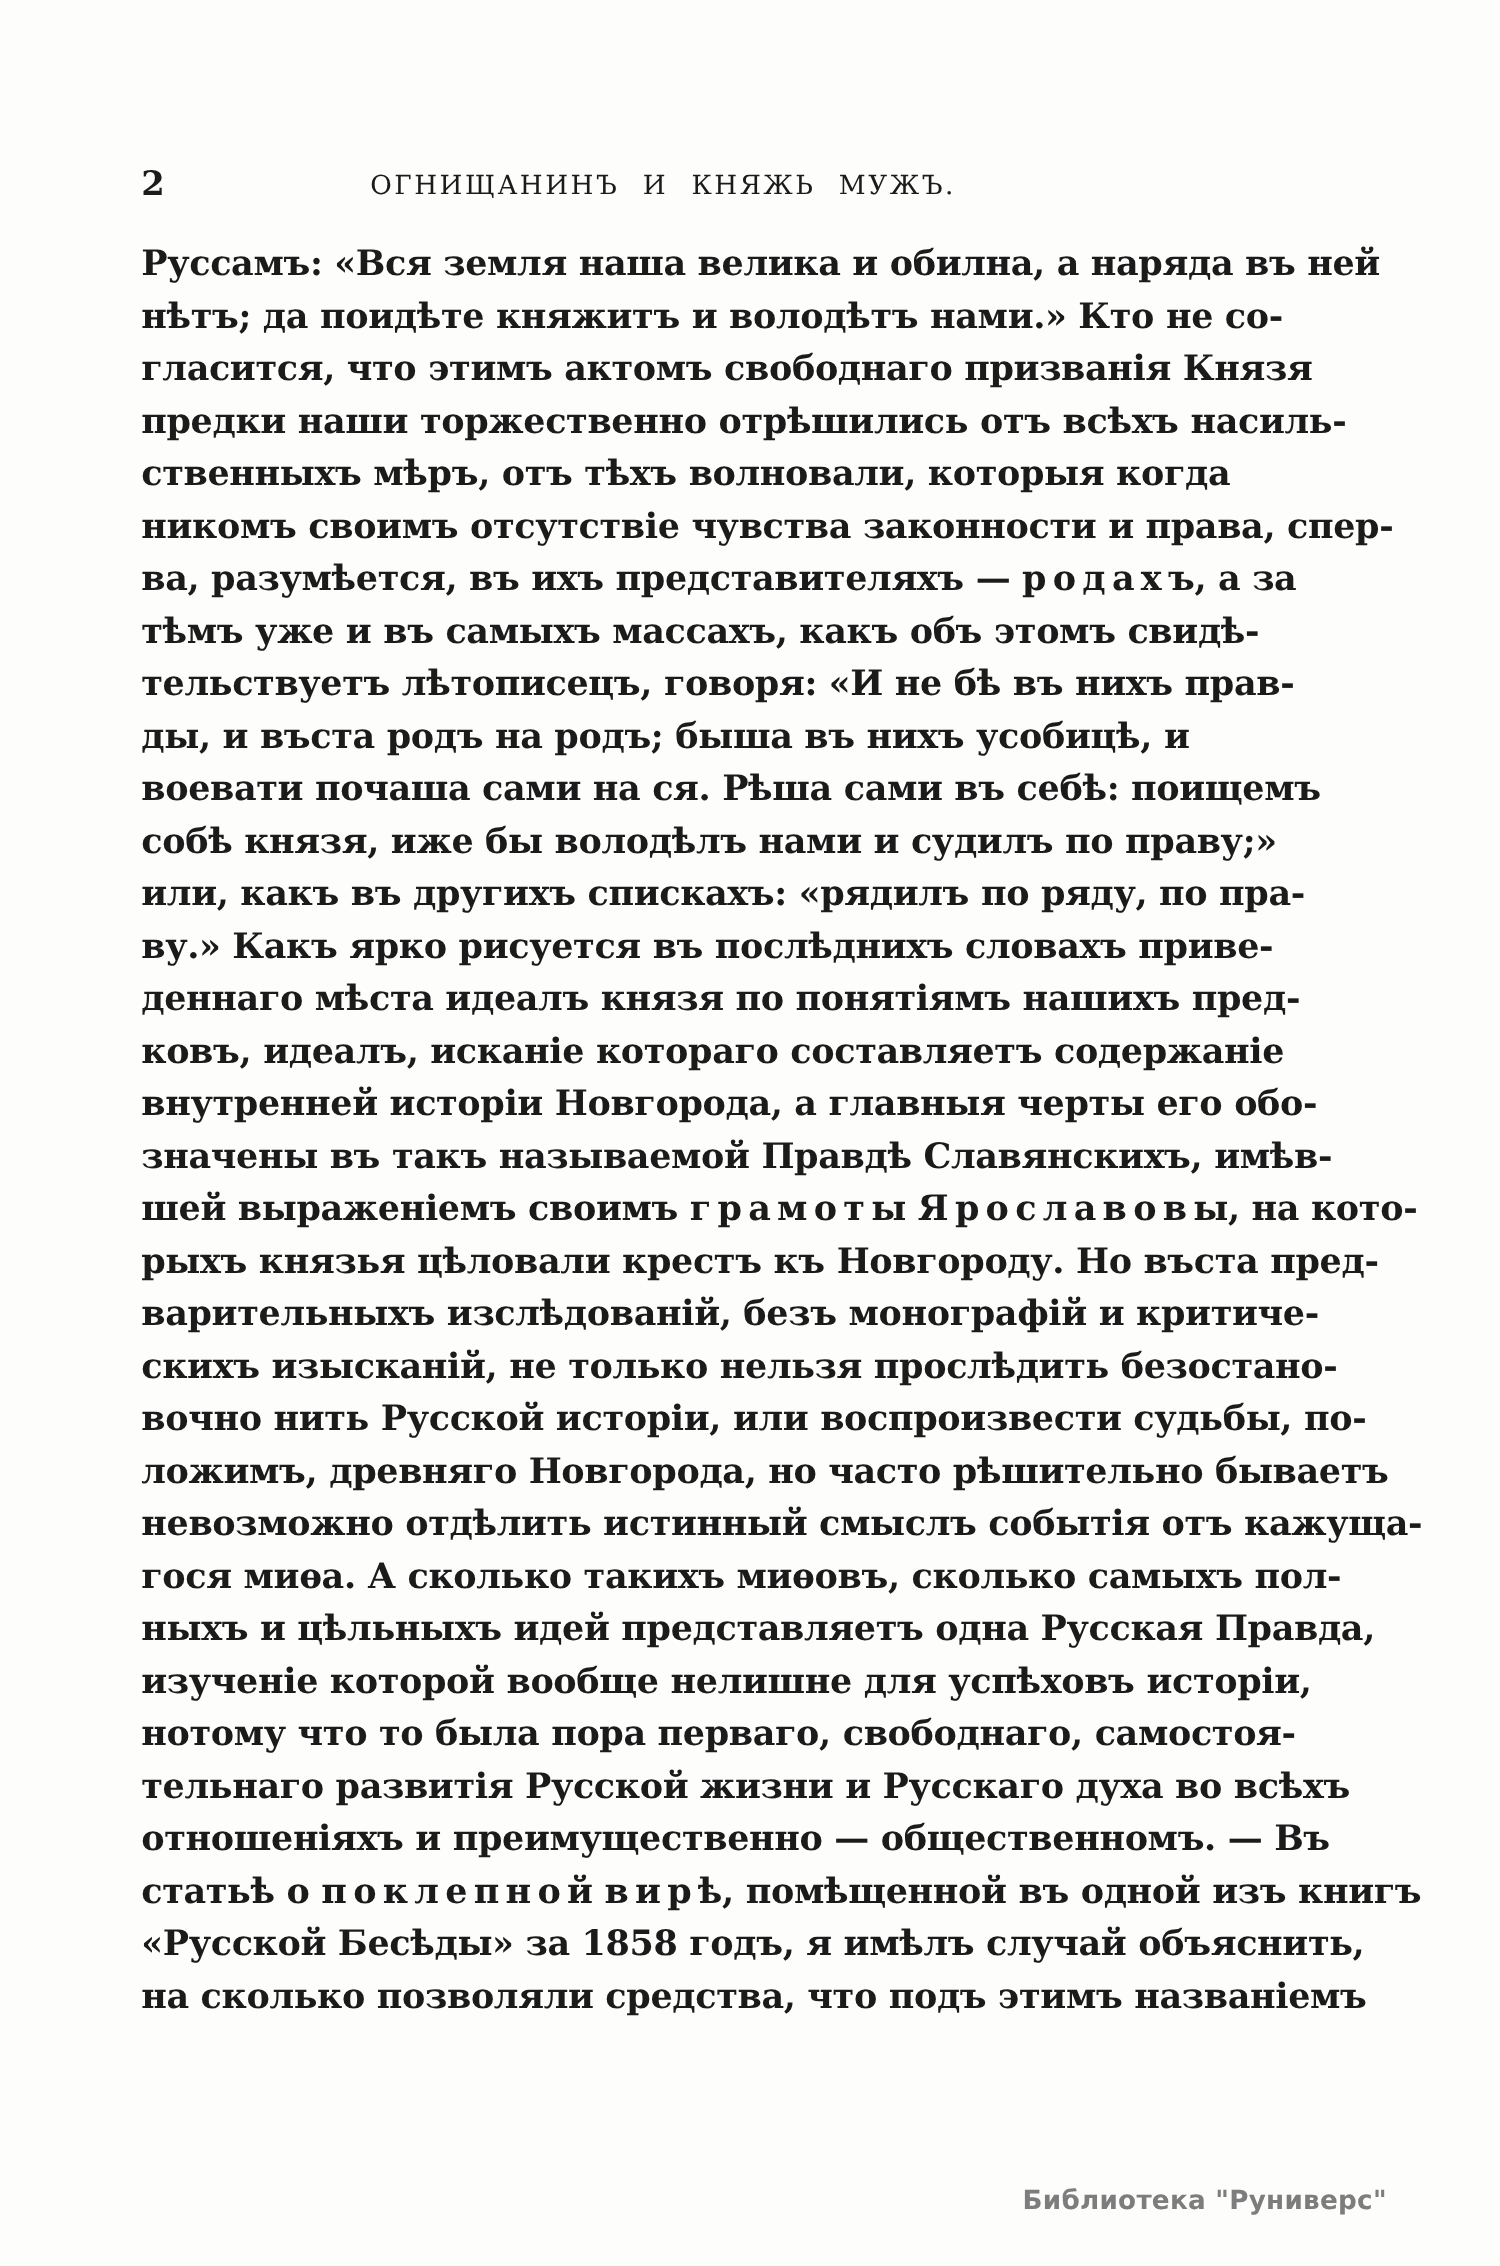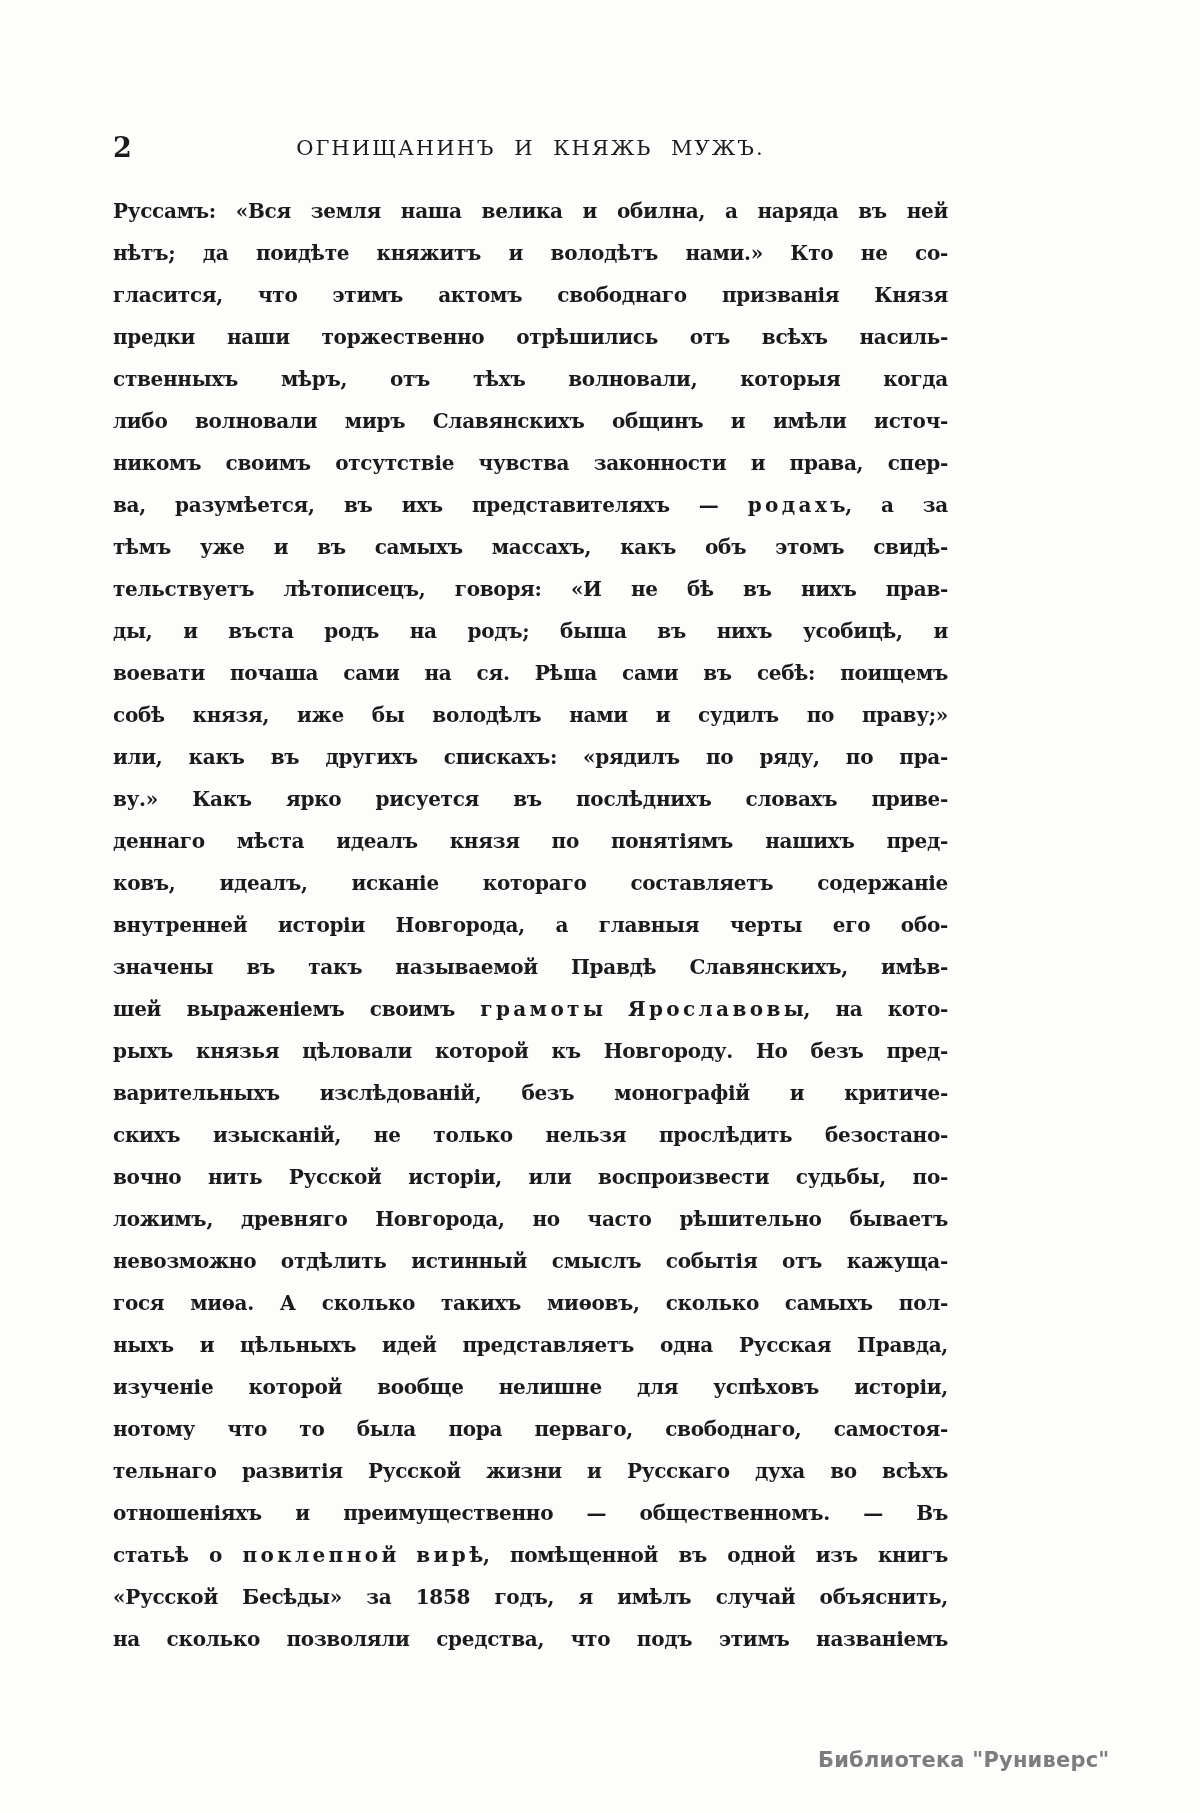--- a/index.html
+++ b/index.html
@@ -52,21 +52,21 @@
     color: var(--ink);
   }
   
   .body-text {
     position: absolute;
     top: 190px;
     left: 113px;
     width: 835px;
   }
   .text-line {
-    font-size: 20px;
+    font-size: 28px;
     font-weight: bold;
     line-height: 42px;
     letter-spacing: -0.3px;
     white-space: nowrap;
     text-align: justify;
     text-align-last: justify;
     -moz-text-align-last: justify;
     text-justify: inter-word;
     width: 835px;
     color: var(--ink);
@@ -92,36 +92,35 @@
     <span class="page-number">2</span>
     <span class="running-title">ОГНИЩАНИНЪ И КНЯЖЬ МУЖЪ.</span>
   </header>
 
   <main class="body-text">
       <div class="text-line">Руссамъ: «Вся земля наша велика и обилна, а наряда въ ней</div>
       <div class="text-line">нѣтъ; да поидѣте княжитъ и володѣтъ нами.» Кто не со-</div>
       <div class="text-line">гласится, что этимъ актомъ свободнаго призванія Князя</div>
       <div class="text-line">предки наши торжественно отрѣшились отъ всѣхъ насиль-</div>
       <div class="text-line">ственныхъ мѣръ, отъ тѣхъ волновали, которыя когда</div>
-      <div class="text-line">либо волновали миръ Славянскихъ общинъ и имѣли источ-</div>
       <div class="text-line">никомъ своимъ отсутствіе чувства законности и права, спер-</div>
       <div class="text-line">ва, разумѣется, въ ихъ представителяхъ — р о д а х ъ, а за</div>
       <div class="text-line">тѣмъ уже и въ самыхъ массахъ, какъ объ этомъ свидѣ-</div>
       <div class="text-line">тельствуетъ лѣтописецъ, говоря: «И не бѣ въ нихъ прав-</div>
       <div class="text-line">ды, и въста родъ на родъ; быша въ нихъ усобицѣ, и</div>
       <div class="text-line">воевати почаша сами на ся. Рѣша сами въ себѣ: поищемъ</div>
       <div class="text-line">собѣ князя, иже бы володѣлъ нами и судилъ по праву;»</div>
       <div class="text-line">или, какъ въ другихъ спискахъ: «рядилъ по ряду, по пра-</div>
       <div class="text-line">ву.» Какъ ярко рисуется въ послѣднихъ словахъ приве-</div>
       <div class="text-line">деннаго мѣста идеалъ князя по понятіямъ нашихъ пред-</div>
       <div class="text-line">ковъ, идеалъ, исканіе котораго составляетъ содержаніе</div>
       <div class="text-line">внутренней исторіи Новгорода, а главныя черты его обо-</div>
       <div class="text-line">значены въ такъ называемой Правдѣ Славянскихъ, имѣв-</div>
       <div class="text-line">шей выраженіемъ своимъ г р а м о т ы Я р о с л а в о в ы, на кото-</div>
-      <div class="text-line">рыхъ князья цѣловали которой къ Новгороду. Но безъ пред-</div>
+      <div class="text-line">рыхъ князья цѣловали крестъ къ Новгороду. Но въста пред-</div>
       <div class="text-line">варительныхъ изслѣдованій, безъ монографій и критиче-</div>
       <div class="text-line">скихъ изысканій, не только нельзя прослѣдить безостано-</div>
       <div class="text-line">вочно нить Русской исторіи, или воспроизвести судьбы, по-</div>
       <div class="text-line">ложимъ, древняго Новгорода, но часто рѣшительно бываетъ</div>
       <div class="text-line">невозможно отдѣлить истинный смыслъ событія отъ кажуща-</div>
       <div class="text-line">гося миѳа. А сколько такихъ миѳовъ, сколько самыхъ пол-</div>
       <div class="text-line">ныхъ и цѣльныхъ идей представляетъ одна Русская Правда,</div>
       <div class="text-line">изученіе которой вообще нелишне для успѣховъ исторіи,</div>
       <div class="text-line">нотому что то была пора перваго, свободнаго, самостоя-</div>
       <div class="text-line">тельнаго развитія Русской жизни и Русскаго духа во всѣхъ</div>

